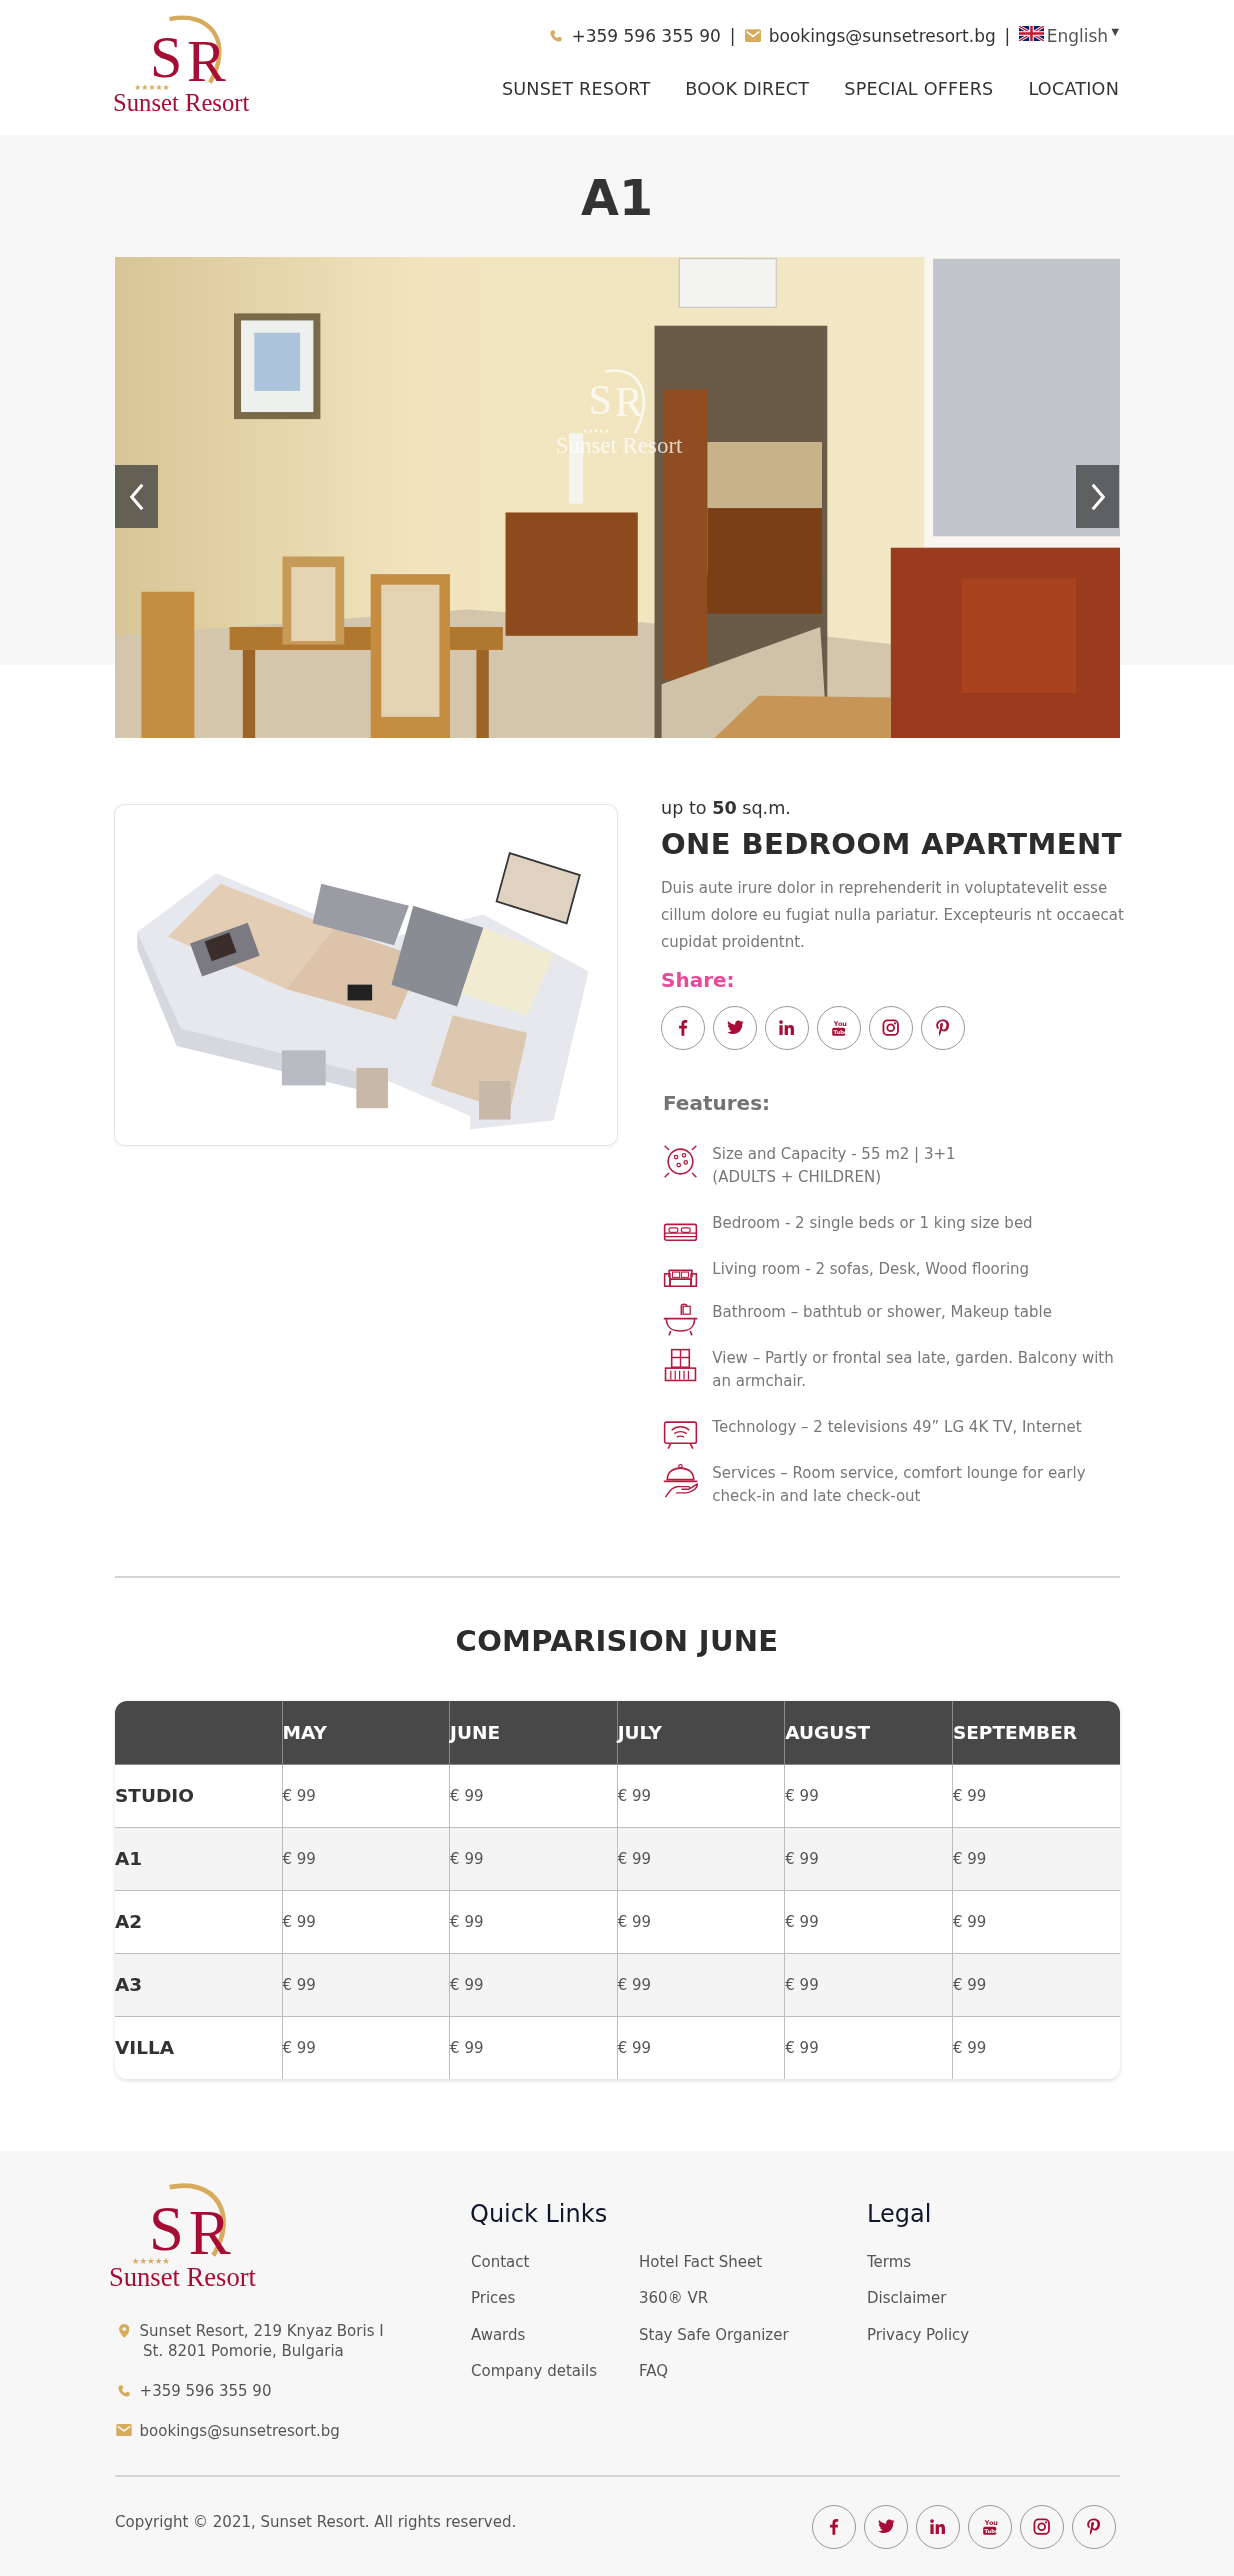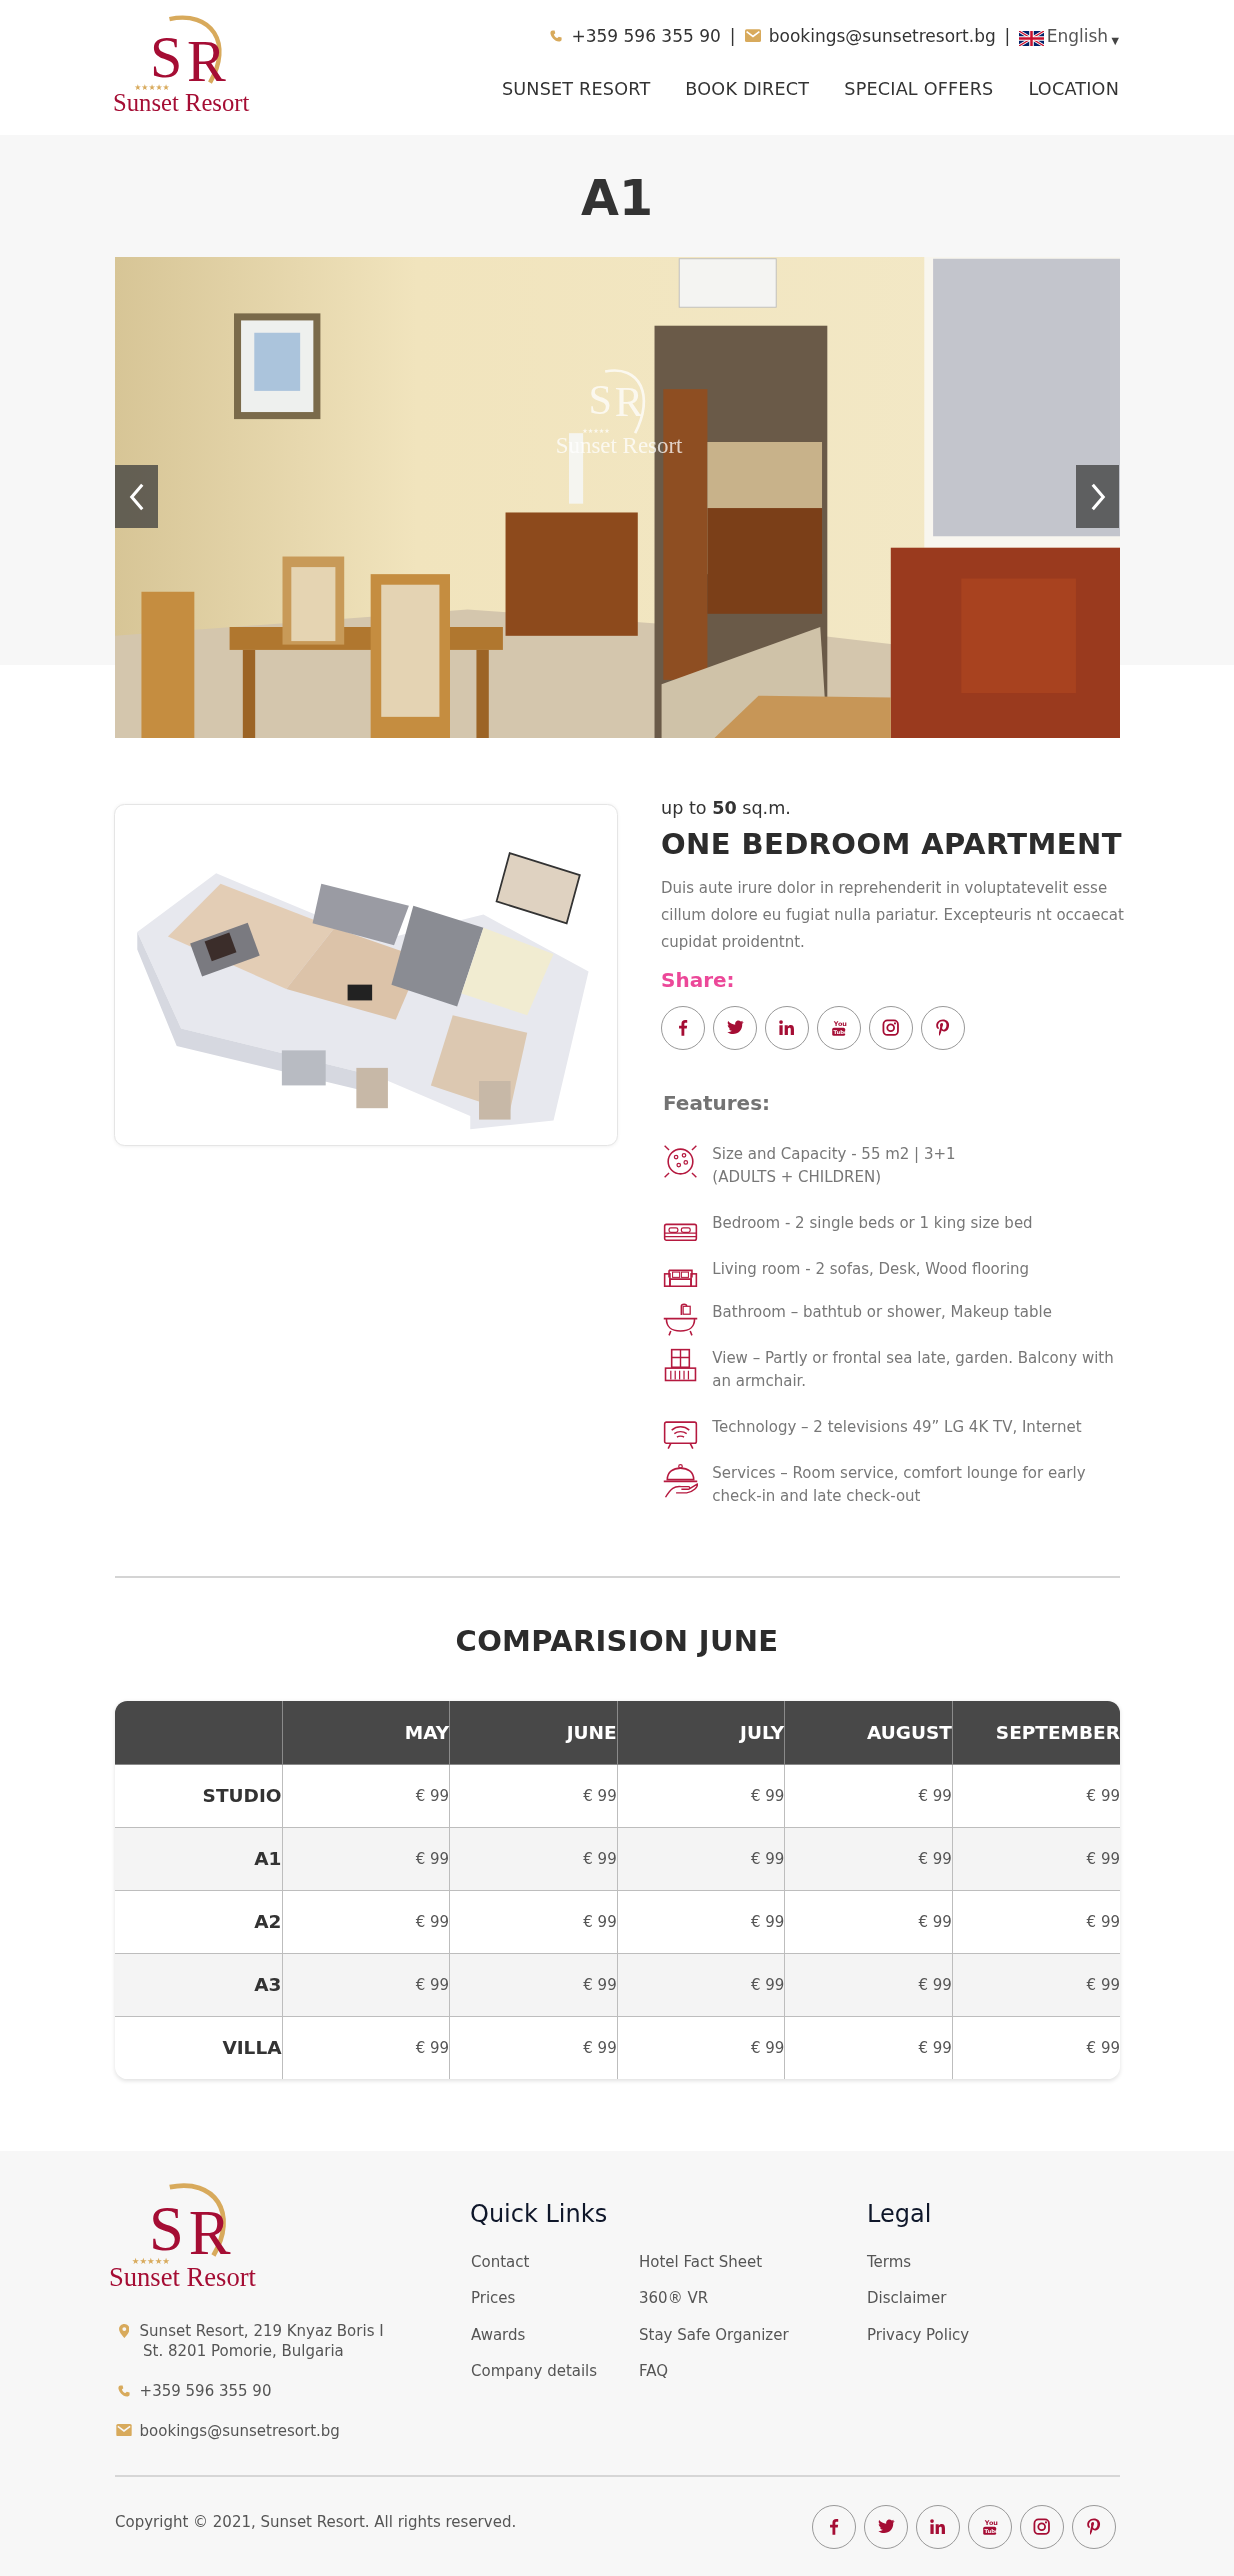--- a/index.html
+++ b/index.html
@@ -43,21 +43,21 @@
   .feat { position: absolute; left: 661px; width: 476px; display: flex; }
   .feat .fi { width: 39px; height: 39px; flex: none; display: flex; align-items: flex-start; justify-content: center; color: #b5193f; }
   .feat .fi svg { width: 37px; height: 37px; }
   .feat .ft { margin-left: 12.3px; font-size: 15px; line-height: 23px; color: #777; }
 
   
   .divider { position: absolute; left: 115px; top: 1576px; width: 1005px; height: 1.8px; background: #d4d4d4; }
   .cmp-title { position: absolute; left: 0; top: 1624px; width: 1234px; text-align: center; font-size: 29px; color: #2c2c2c; letter-spacing: 0.3px; }
   .table-wrap { position: absolute; left: 115px; top: 1701px; width: 1005px; border-radius: 12.3px; overflow: hidden; box-shadow: 0 1.8px 4.4px rgba(0,0,0,0.12); background: #fff; }
   table { border-collapse: collapse; width: 1005px; table-layout: fixed; }
-  th, td { height: 63px; text-align: right; border: 0.9px solid #bdbdbd; }
+  th, td { height: 63px; text-align: left; border: 0.9px solid #bdbdbd; }
   th { background: #484848; color: #fff; font-size: 18.5px; font-weight: bold; border-color: #8a8a8a; border-top: none; }
   th:first-child, td:first-child { border-left: none; width: 167px; }
   th:last-child, td:last-child { border-right: none; }
   tr:last-child td { border-bottom: none; }
   td { font-size: 15px; color: #555; }
   td.rowh { font-size: 18.5px; font-weight: bold; color: #333; }
   tbody tr:nth-child(even) td { background: #f4f4f4; }
 
   
   .footer { position: absolute; left: 0; top: 2151px; width: 1234px; height: 425px; background: #f7f7f7; }
@@ -94,21 +94,21 @@
     <a style="color:#333;text-decoration:none">+359 596 355 90</a>
     <span class="sep">|</span>
     <span class="ico">
       <svg viewBox="0 0 20 16" width="16" height="13.2">
           <rect x="0" y="0" width="20" height="16" rx="2" fill="#d8aa5c"></rect>
           <path d="M2 3 L10 9 L18 3" fill="none" stroke="#fff" stroke-width="2"></path>
         </svg>
     </span>
     <a style="color:#333;text-decoration:none">bookings@sunsetresort.bg</a>
     <span class="sep">|</span>
-    <span style="display:inline-flex;align-items:flex-end;cursor:pointer">
+    <span style="display:inline-flex;align-items:flex-start;cursor:pointer">
       <svg class="flag" viewBox="0 0 60 36">
         <rect width="60" height="36" fill="#012169"></rect>
         <path d="M0 0 L60 36 M60 0 L0 36" stroke="#fff" stroke-width="7"></path>
         <path d="M0 0 L60 36 M60 0 L0 36" stroke="#c8102e" stroke-width="3"></path>
         <path d="M30 0 V36 M0 18 H60" stroke="#fff" stroke-width="11"></path>
         <path d="M30 0 V36 M0 18 H60" stroke="#c8102e" stroke-width="6"></path>
       </svg>
       <span style="color:#555">English</span>
       <span class="caret">▼</span>
     </span>

